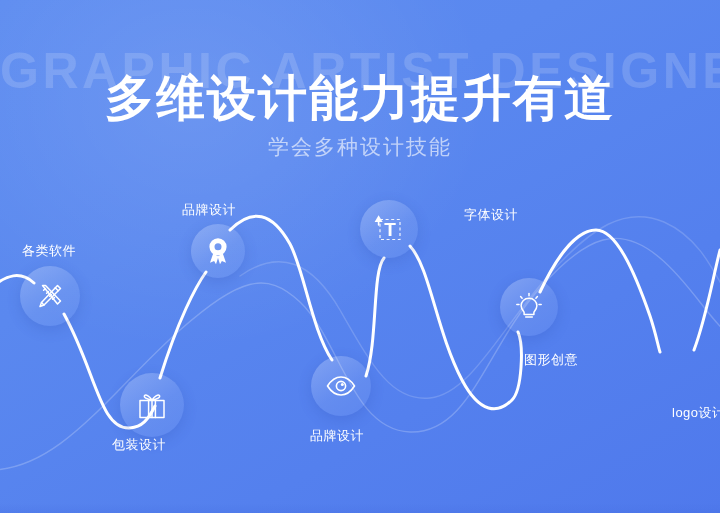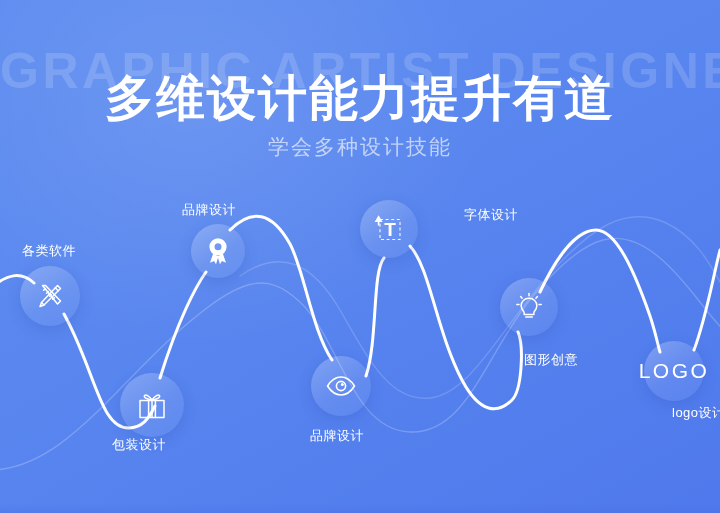--- a/index.html
+++ b/index.html
@@ -200,22 +200,19 @@
         <path d="M18 4.6 L18 6.8"></path>
         <path d="M9.6 7.6 L11.1 9.2"></path>
         <path d="M26.4 7.6 L24.9 9.2"></path>
         <path d="M5.8 15.6 L8.0 15.6"></path>
         <path d="M30.2 15.6 L28.0 15.6"></path>
       </svg>
     </span>
   </div>
   <div class="node-label" style="left:524px; top:351px;font-family:Liberation Serif, serif;">图形创意</div>
 
-  <div class="node" style="left:644px; top:341px; width:60px; height:60px;">
-    <span class="logotext">LOGO</span>
-  </div>
   <div class="node-label" style="left:640px; top:404px;padding-left:32px;">logo设计</div>
 
   <div class="title">多维设计能力提升有道</div>
   <div class="subtitle">学会多种设计技能</div>
 
   <div class="bottom-edge"></div>
 </div>
 
 </body></html>

